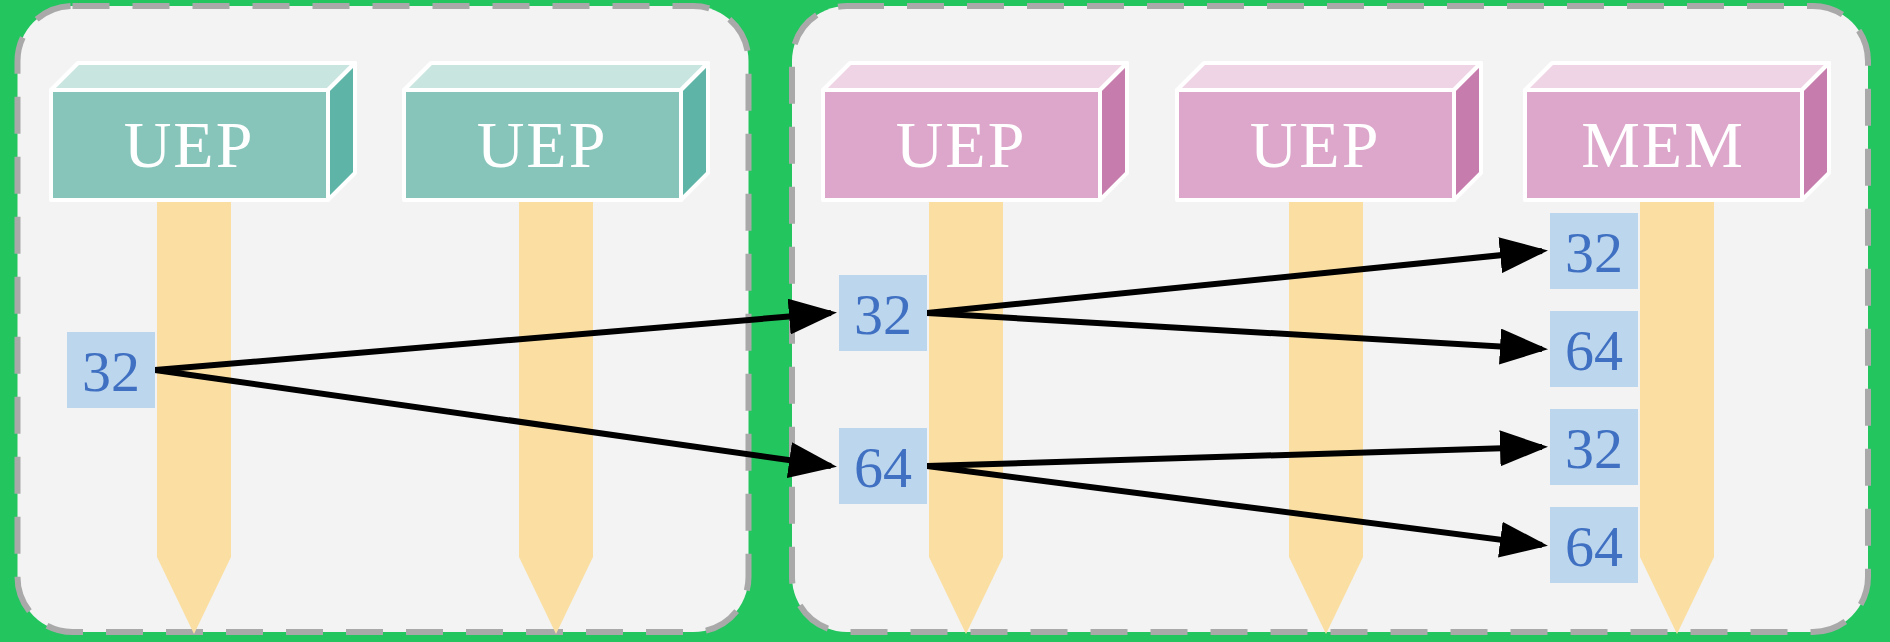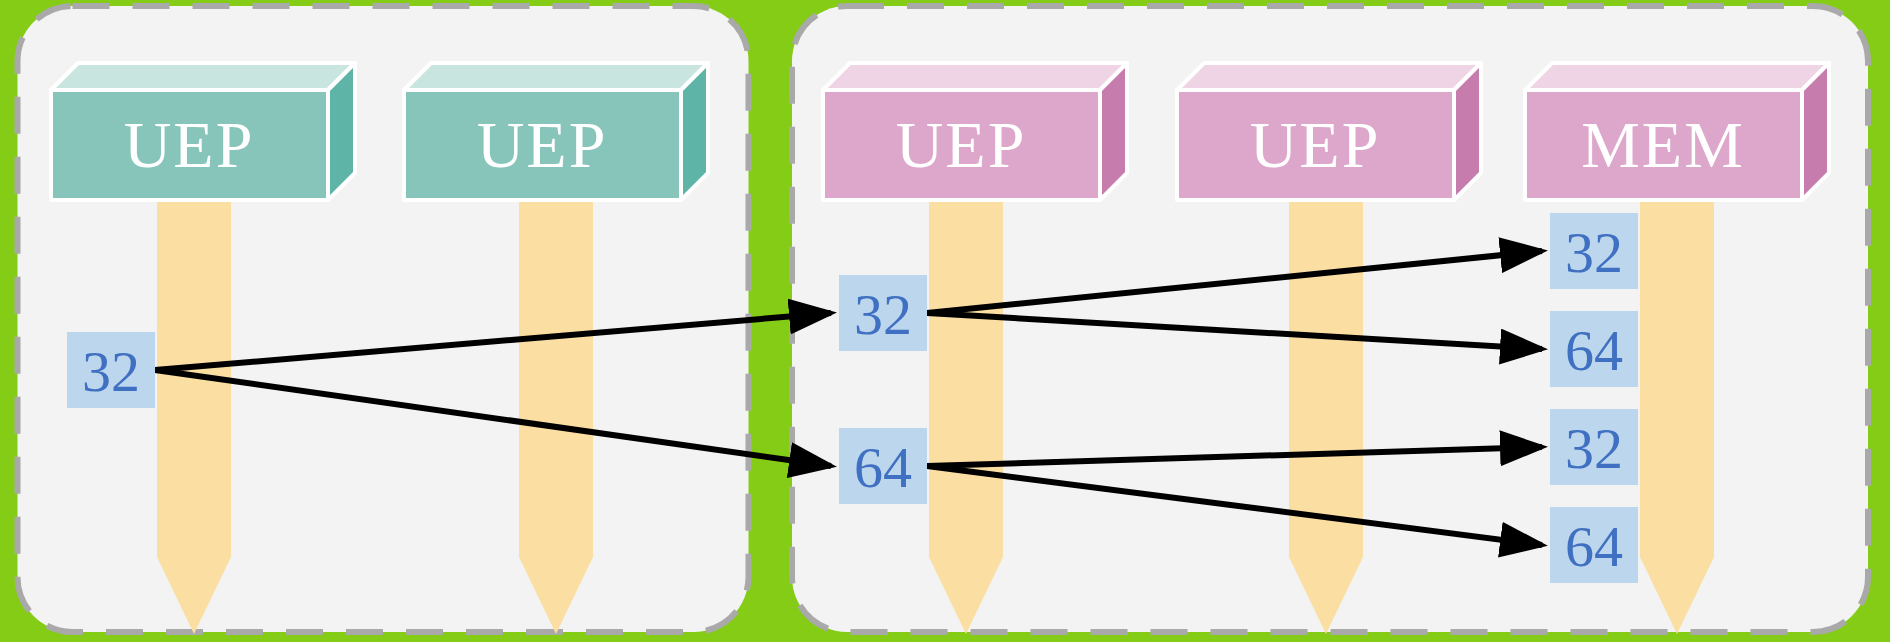--- a/index.html
+++ b/index.html
@@ -4,21 +4,21 @@
 <style>
   html, body {
     margin: 0;
     padding: 0;
     background: #ffffff;
   }
   .stage {
     position: relative;
     width: 1890px;
     height: 642px;
-    background: #84cc16;
+    background: #22c55e;
     font-family: "Liberation Serif", "DejaVu Serif", serif;
   }
   svg { display: block; }
 
   .panel {
     stroke: #a9a9a9;
     stroke-width: 6;
     stroke-dasharray: 37 23;
   }
   .face {

